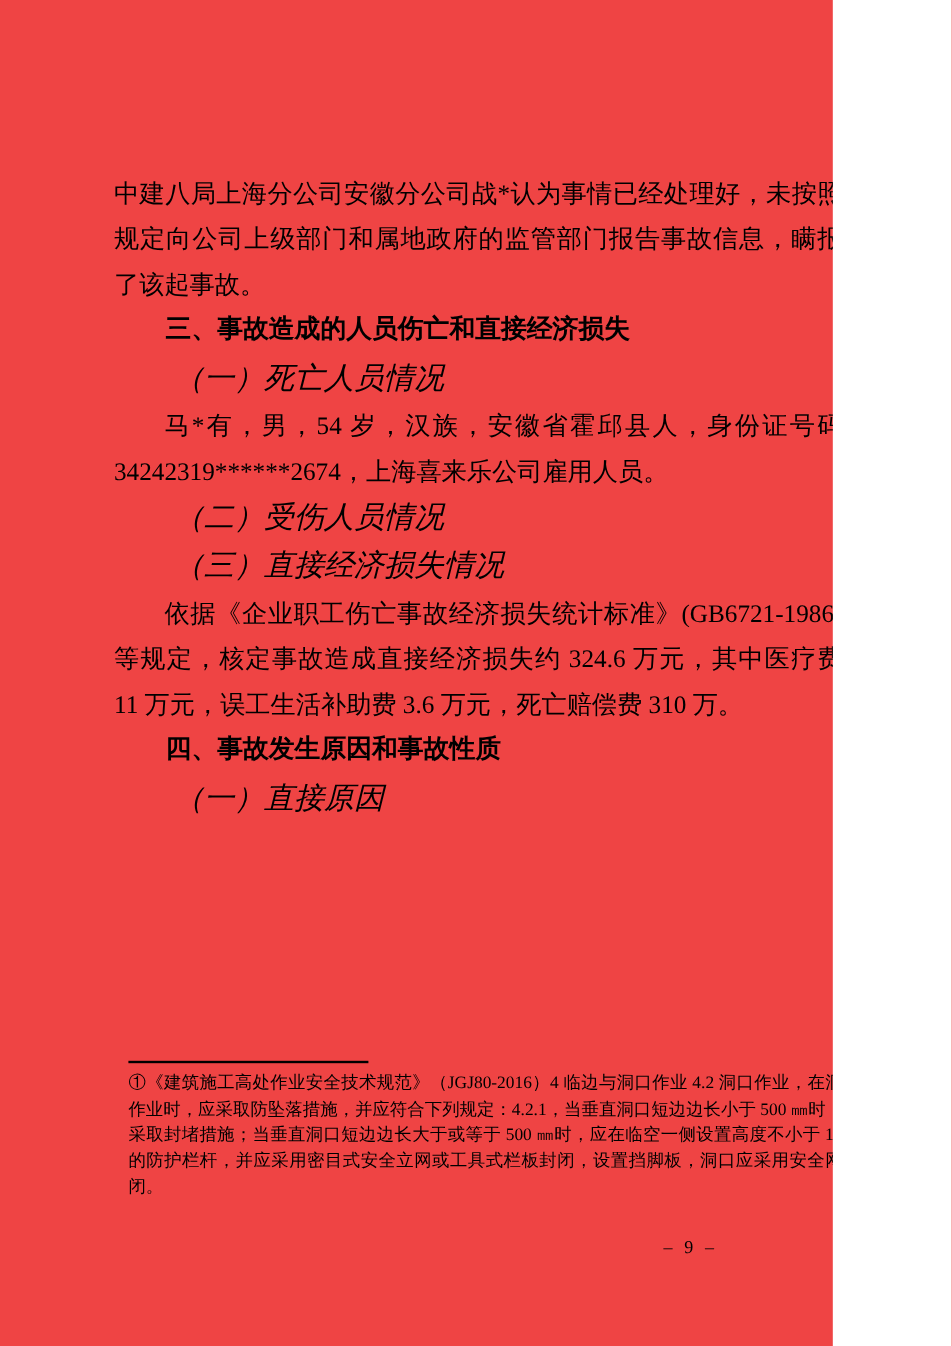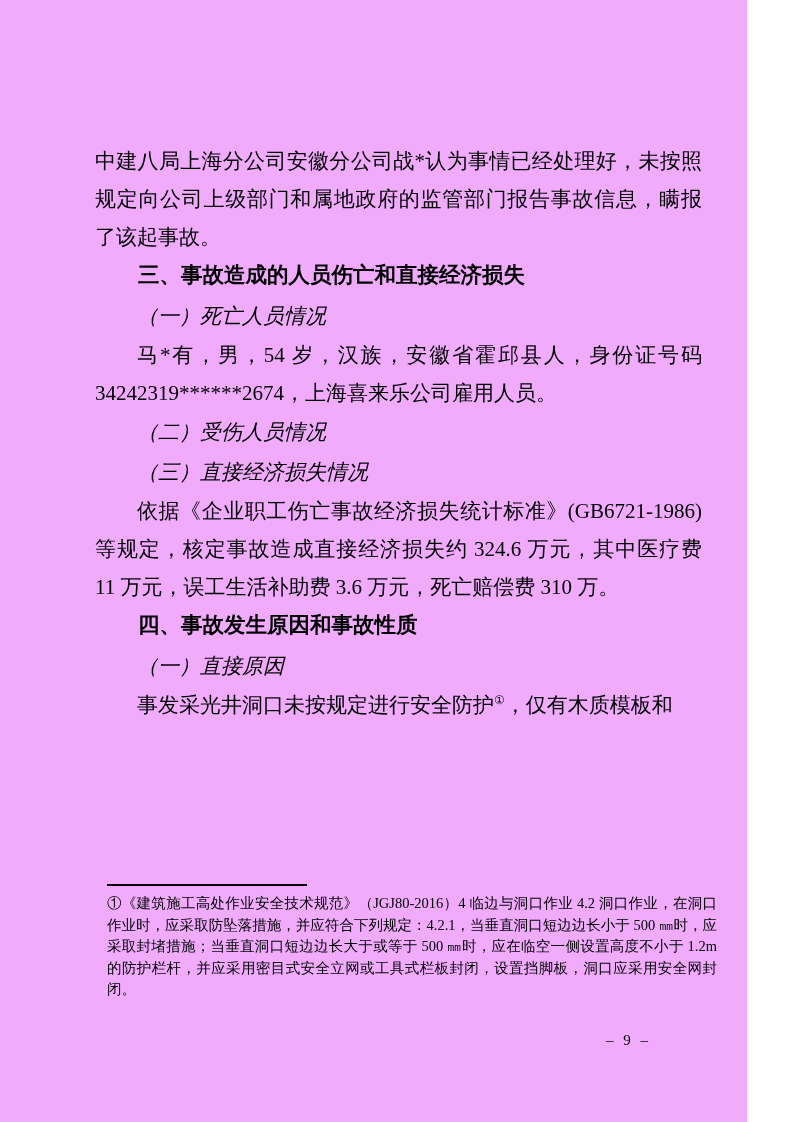--- a/index.html
+++ b/index.html
@@ -5,23 +5,23 @@
   * { box-sizing: border-box; }
   html, body { margin: 0; padding: 0; }
   body {
     width: 793px;
     height: 1122px;
     background: #ffffff;
     font-family: "Liberation Serif", "DejaVu Serif", serif;
   }
   .page {
     position: relative;
-    width: 747px;
+    width: 694px;
     height: 1122px;
-    background: #f0abfc;
+    background: #ef4444;
     color: #000000;
     overflow: hidden;
     padding-left: 43px;
   }
   .content {
     position: absolute;
     left: 95px;
     top: 142px;
     width: 607px;
   }
@@ -39,21 +39,21 @@
   .section-heading {
     font-family: Liberation Mono, monospace;
     font-size: 21.5px;
     font-weight: bold;
     line-height: 40px;
     text-indent: 2em;
   }
   .subsection-heading {
     font-family: "Liberation Serif", "DejaVu Serif", serif;
     font-style: italic;
-    font-size: 21px;
+    font-size: 25px;
     font-weight: normal;
     line-height: 40px;
     text-indent: 2em;
   }
   sup.fn-ref {
     font-size: 12px;
     line-height: 0;
     vertical-align: super;
   }
   .footnote-block {
@@ -104,23 +104,20 @@
 
 
     <p class="subsection-heading">（三）直接经济损失情况</p>
 
     <p class="para">依据《企业职工伤亡事故经济损失统计标准》(GB6721-1986)等规定，核定事故造成直接经济损失约 324.6 万元，其中医疗费 11 万元，误工生活补助费 3.6 万元，死亡赔偿费 310 万。</p>
 
     <h2 class="section-heading">四、事故发生原因和事故性质</h2>
 
     <p class="subsection-heading">（一）直接原因</p>
 
-    <p class="para">
-      <span>事发采光井洞口未按规定进行安全防护</span><sup class="fn-ref">①</sup><span>，仅有木质模板和</span>
-    </p>
   </div>
 
   <div class="footnote-block">
     <div class="footnote-rule"></div>
     <p class="footnote-text">①《建筑施工高处作业安全技术规范》（JGJ80-2016）4 临边与洞口作业 4.2 洞口作业，在洞口作业时，应采取防坠落措施，并应符合下列规定：4.2.1，当垂直洞口短边边长小于 500 ㎜时，应采取封堵措施；当垂直洞口短边边长大于或等于 500 ㎜时，应在临空一侧设置高度不小于 1.2m 的防护栏杆，并应采用密目式安全立网或工具式栏板封闭，设置挡脚板，洞口应采用安全网封闭。</p>
   </div>
 
   <div class="page-number">– 9 –</div>
 
 </div>

